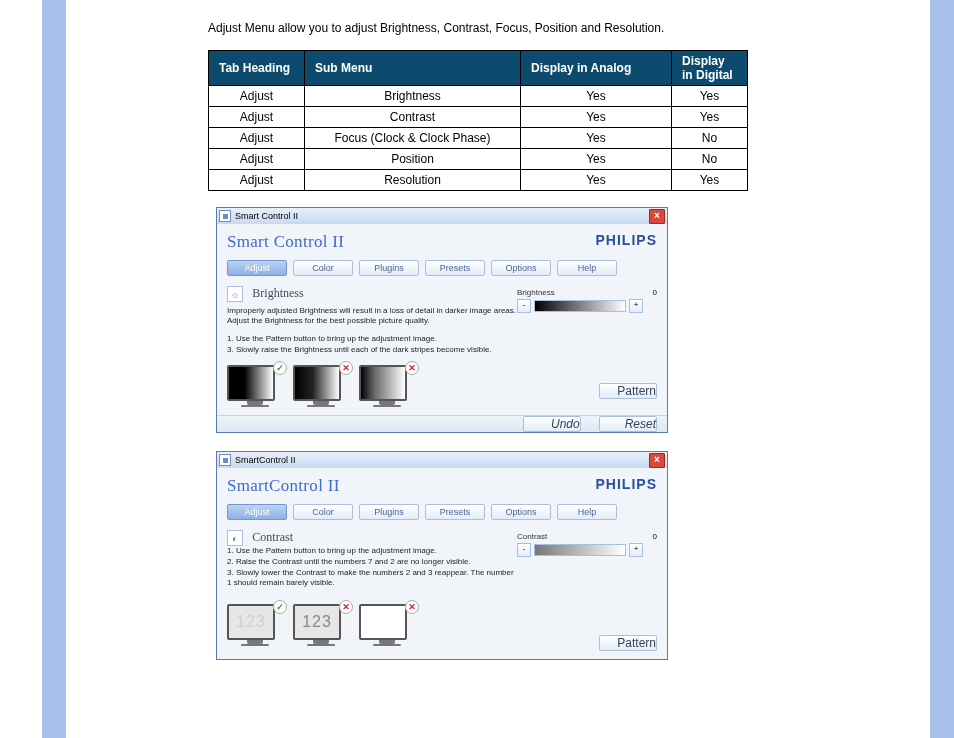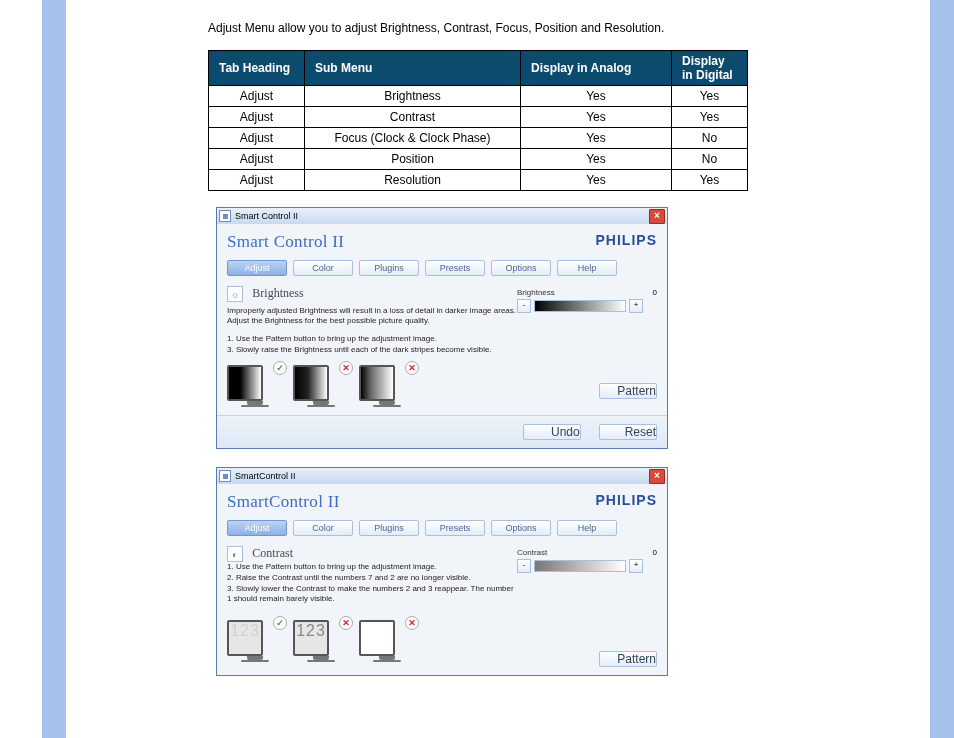--- a/index.html
+++ b/index.html
@@ -42,35 +42,35 @@
 
 .slider-row { display:flex; align-items:center; gap:3px; margin-top:2px; }
 .slider-row .lbl { flex:1; font-size:8px; color:#333; }
 .slider-row .val { font-size:8px; width:14px; text-align:right; }
 .sbtn { width:12px; height:12px; border:1px solid #a9bfe0; background:linear-gradient(#fff,#e3ecf8); font-size:8px; line-height:10px; text-align:center; }
 .strack { width:90px; height:10px; border:1px solid #a9bfe0; background:linear-gradient(to right,#000,#fff); position:relative; }
 .strack.contr { background:linear-gradient(to right,#777,#fff); }
 
 .thumbs { display:flex; gap:10px; margin-top:4px; }
 .monitor { width:56px; position:relative; }
-.screen { width:36px; height:36px; border:2px solid #555; border-radius:2px; box-sizing:border-box; display:flex; align-items:flex-start; justify-content:center; font-size:14px; color:#bbb; background:#e6e6e6; position:relative; overflow:hidden; }
+.screen { width:48px; height:36px; border:2px solid #555; border-radius:2px; box-sizing:border-box; display:flex; align-items:center; justify-content:center; font-size:14px; color:#bbb; background:#e6e6e6; position:relative; overflow:hidden; }
 .screen.grad1 { background:linear-gradient(to right,#000 0%,#000 35%,#fff 100%); }
 .screen.grad2 { background:linear-gradient(to right,#000 0%,#222 40%,#fff 100%); }
 .screen.grad3 { background:linear-gradient(to right,#000 0%,#666 30%,#fff 100%); }
 .stand { width:16px; height:4px; background:#777; margin:0 auto; border-radius:0 0 2px 2px; }
 .base { width:28px; height:2px; background:#777; margin:0 auto; border-radius:2px; }
 .mark { position:absolute; top:-4px; right:-4px; width:12px; height:12px; border-radius:50%; border:1px solid #aaa; background:#fff; font-size:9px; line-height:12px; text-align:center; font-weight:bold; }
 .mark.ok { color:#2a9d3a; }
 .mark.no { color:#d23; }
 .nums { font-family: "Segoe UI", Arial; font-size:16px; letter-spacing:1px; }
 
 .right-btns { text-align:right; margin-top:26px; }
 .btn { display:inline-block; width:56px; height:14px; border:1px solid #a9bfe0; background:linear-gradient(#fff,#e3ecf8); font-size:12px; line-height:14px; text-align:right; color:#345; border-radius:2px; margin-left:15px; }
 
-.footer { background:linear-gradient(#eef3f8,#dde8f6); border-top:1px solid #c3d3ea; padding:8px 10px; text-align:right; }
+.footer { background:linear-gradient(#eef3f8,#dde8f6); border-top:1px solid #c3d3ea; padding:0 10px; text-align:right;font-style:italic; }
 </style>
 </head>
 <body>
 
 <div class="page">
   <div class="vbar left"></div>
   <div class="vbar right"></div>
 
   <div class="content">
 

